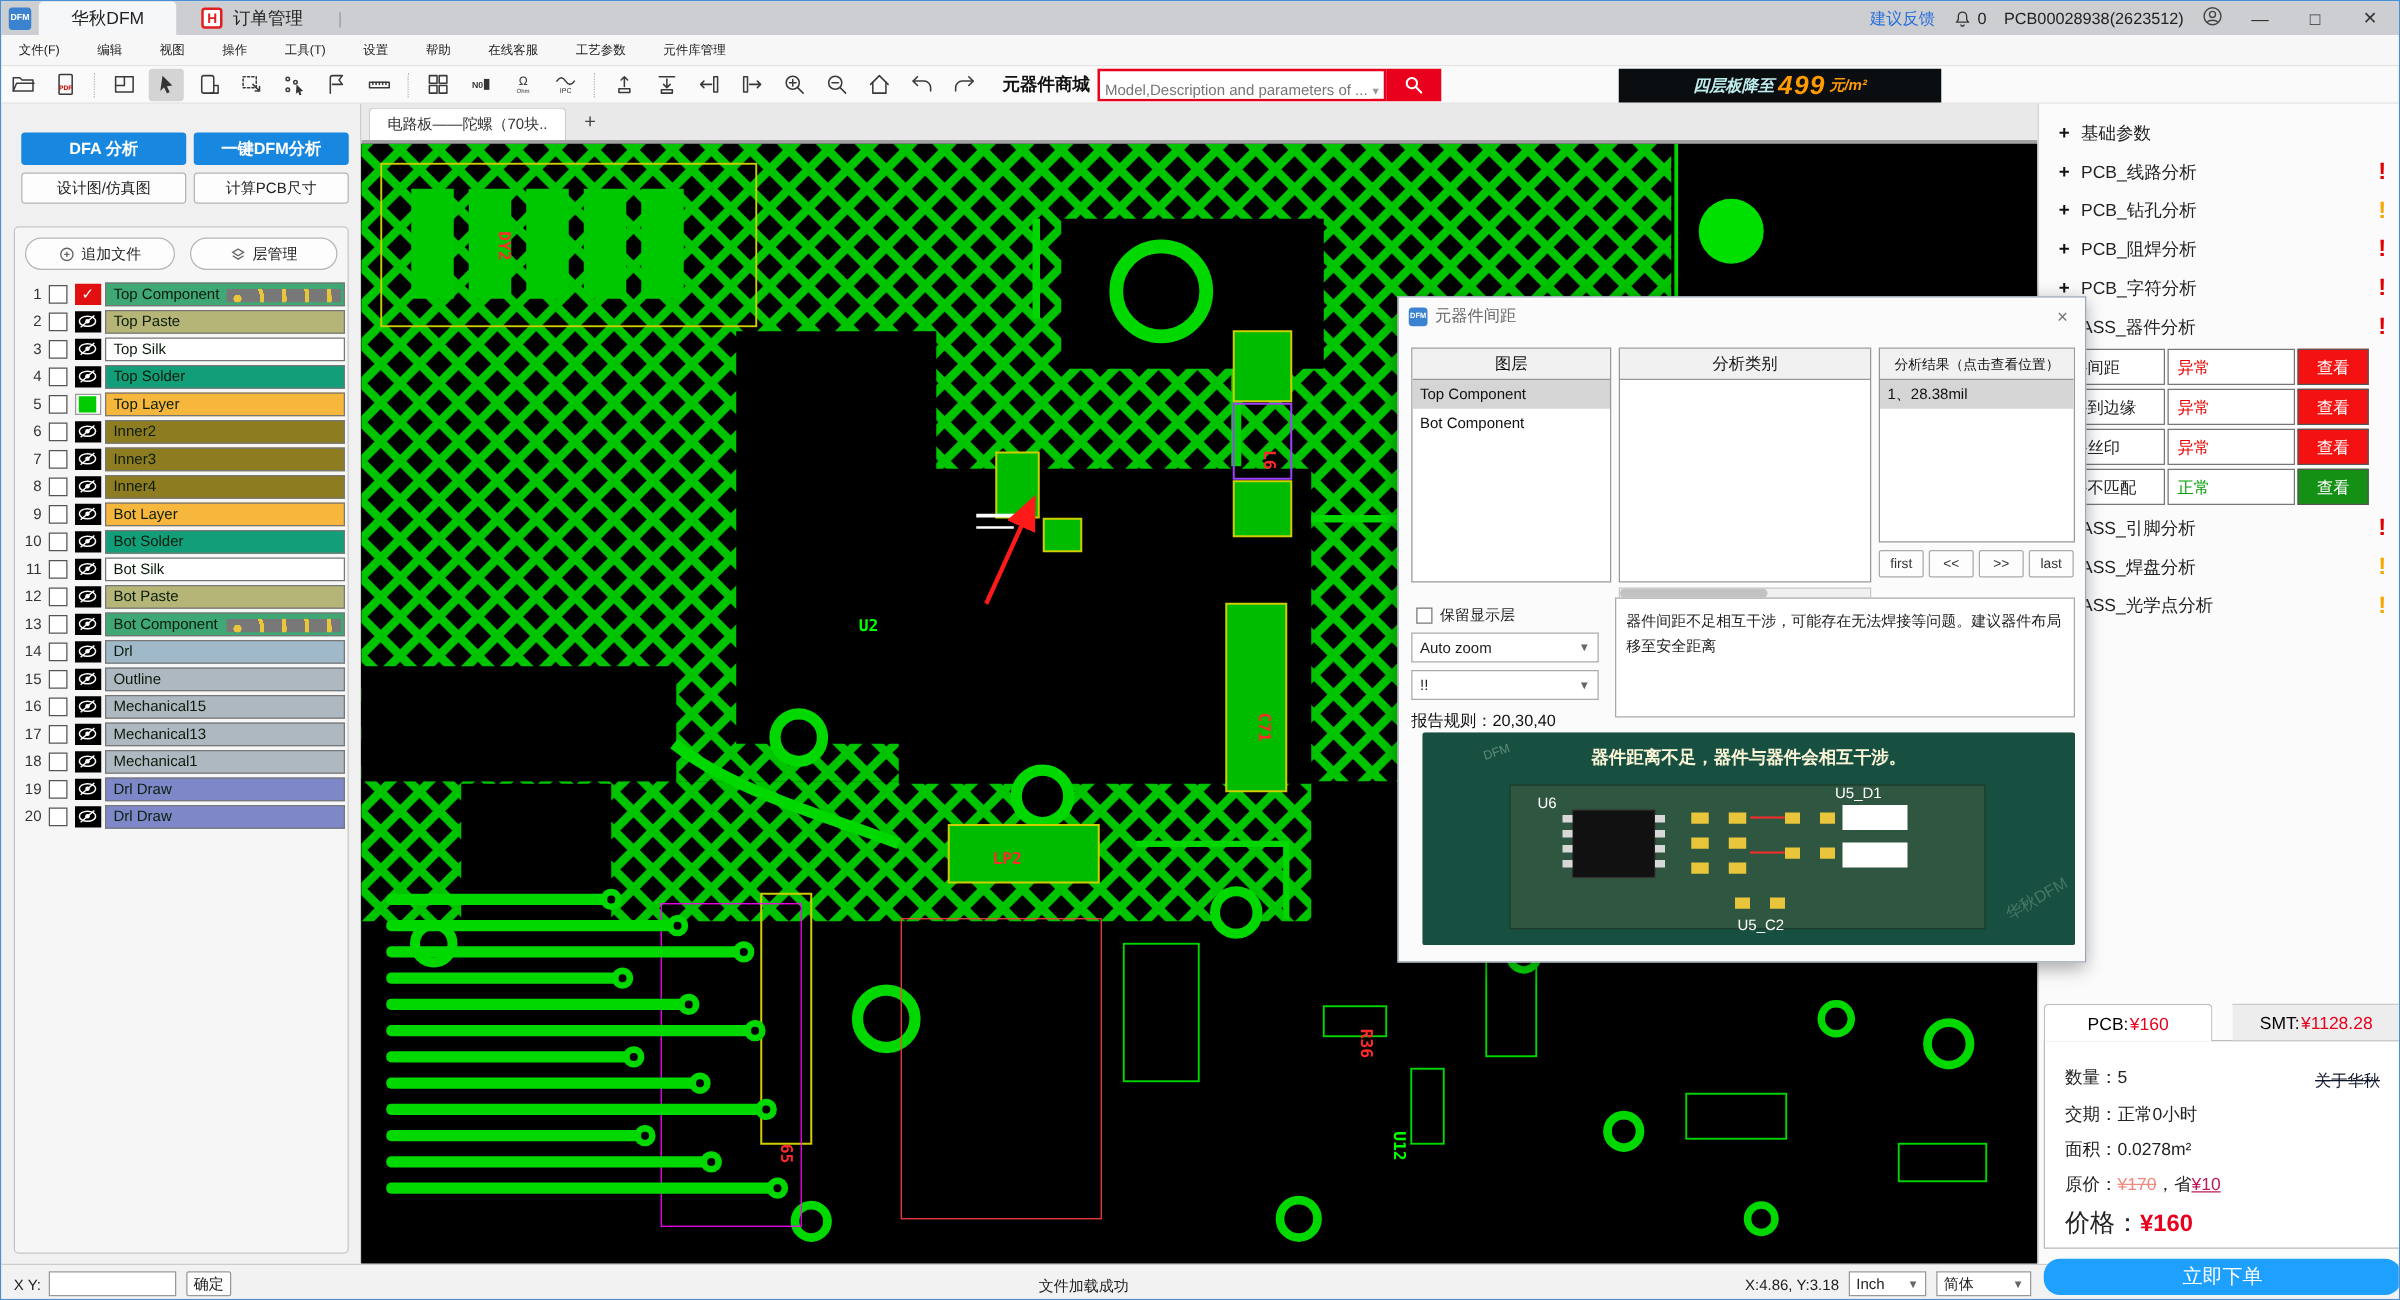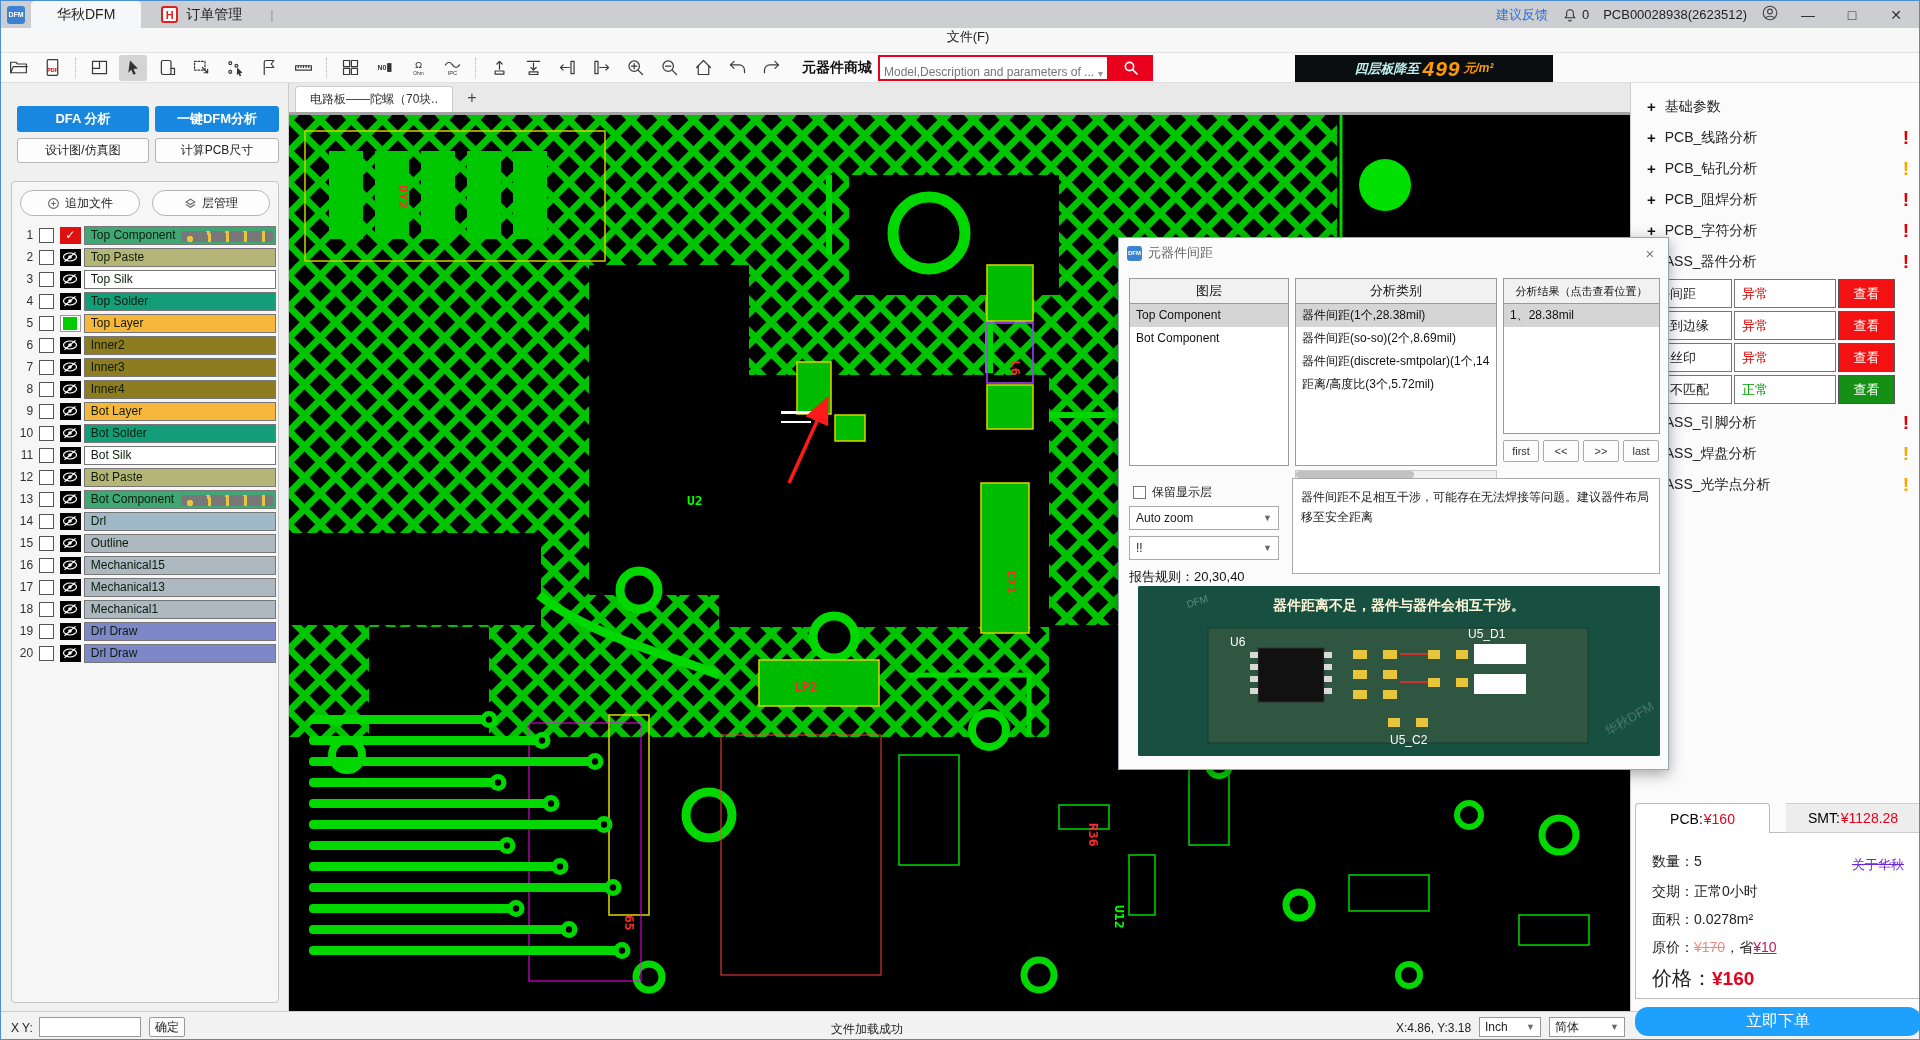--- a/index.html
+++ b/index.html
@@ -10,21 +10,21 @@
   .titlebar{position:absolute;left:0;top:0;width:1920px;height:27px;background:#ccced2;display:flex;align-items:center;font-size:13px;color:#222;}
   .logo-dfm{width:18px;height:18px;margin-left:6px;border-radius:3px;background:#3b82d0;color:#fff;font-size:7px;font-weight:bold;display:flex;align-items:center;justify-content:center;}
   .apptab{height:27px;display:flex;align-items:center;padding:0 26px;background:#f6f7f8;border-radius:4px 4px 0 0;margin-left:6px;font-size:14px;}
   .apptab2{height:27px;display:flex;align-items:center;gap:8px;padding:0 20px;font-size:14px;}
   .logo-h{width:17px;height:17px;border:2px solid #e02020;border-radius:3px;color:#e02020;font-weight:bold;font-size:11px;display:flex;align-items:center;justify-content:center;background:#fff;}
   .tb-right{margin-left:auto;display:flex;align-items:center;gap:14px;padding-right:10px;}
   .link-blue{color:#2a6fdb;}
   .winbtn{width:30px;text-align:center;color:#333;font-size:14px;}
 
   
-  .menubar{position:absolute;left:0;top:27px;width:1920px;height:25px;background:#f7f7f7;border-bottom:1px solid #e2e2e2;display:flex;align-items:center;gap:17px;padding-left:14px;font-size:13px;color:#222;flex-direction:column;}
+  .menubar{position:absolute;left:0;top:27px;width:1920px;height:25px;background:#f7f7f7;border-bottom:1px solid #e2e2e2;display:flex;align-items:center;gap:30px;padding-left:14px;font-size:10px;color:#222;}
 
   
   .toolbar{position:absolute;left:0;top:52px;width:1920px;height:30px;background:#fafafa;border-bottom:1px solid #e0e0e0;display:flex;align-items:center;}
   .tbtn{width:28px;height:26px;display:flex;align-items:center;justify-content:center;border-radius:3px;margin:0 3px;}
   .tbtn.active{background:#d4d4d4;}
   .tbtn svg{stroke:#3a3a3a;fill:none;stroke-width:1.4;stroke-linecap:round;stroke-linejoin:round;}
   .tsep{width:1px;height:20px;border-left:1px dotted #b5b5b5;margin:0 6px;}
   .mall-label{font-size:14px;font-weight:bold;color:#111;margin:0 6px 0 14px;}
   .searchwrap{display:flex;align-items:flex-end;border:2px solid #e8001c;height:26px;background:#fff;}
   .searchwrap input{border:none;outline:none;width:218px;font-size:12px;color:#555;padding:0 4px;font-family:inherit;}
@@ -99,21 +99,21 @@
   .price-tabs{position:absolute;left:1634px;top:802px;width:286px;height:30px;display:flex;z-index:11;gap:16px;}
   .ptab{width:143px;height:30px;display:flex;align-items:center;justify-content:center;font-size:14px;gap:1px;}
   .ptab .red{color:#e8001c;}
   .ptab.on{background:#fff;border:1px solid #bbb;border-bottom:none;border-radius:4px 4px 0 0;}
   .ptab.off{background:#ededed;border:1px solid #ccc;border-left:none;}
   .price-body{position:absolute;left:1634px;top:831px;width:286px;height:167px;background:#fff;border:1px solid #bbb;z-index:10;font-size:14px;color:#222;}
   .prow{position:absolute;left:16px;white-space:nowrap;}
   .strike-salmon{color:#f08a80;text-decoration:line-through;}
   .salmon{color:#be185d;text-decoration:underline;}
   .big-red{color:#e8001c;font-weight:bold;font-size:19px;}
-  .about{position:absolute;right:16px;top:23px;color:#6d28d9;font-size:13px;text-decoration:line-through;}
+  .about{position:absolute;right:16px;top:23px;color:#0f172a;font-size:13px;text-decoration:line-through;}
   .orderbtn{position:absolute;left:1634px;top:1006px;width:286px;height:29px;background:#1ea0ff;color:#fff;font-size:16px;display:flex;align-items:center;justify-content:center;z-index:12;border-radius:13px;}
 
   
   .statusbar{position:absolute;left:0;top:1010px;width:1920px;height:30px;background:#f2f2f2;border-top:1px solid #ccc;font-size:12px;color:#222;}
   .xy-input{position:absolute;left:38px;top:5px;width:102px;height:20px;border:1px solid #999;background:#fff;font-size:12px;padding:0 4px;font-family:inherit;}
   .okbtn{position:absolute;left:148px;top:5px;width:36px;height:20px;background:#fdfdfd;border:1px solid #999;border-radius:2px;display:flex;align-items:center;justify-content:center;}
   .combo{position:absolute;top:5px;height:20px;background:#fff;border:1px solid #999;display:flex;align-items:center;justify-content:space-between;padding:0 5px;gap:6px;}
   .caret{font-size:9px;color:#666;}
 </style>
 </head>
@@ -795,26 +795,20 @@
 
     <div class="col" style="left:10px;top:40px;width:160px;height:188px;">
       <div class="colhead">图层</div>
       <div id="dlg-layers">
           <div class="lrowi sel">Top Component</div>
           <div class="lrowi">Bot Component</div>
         </div>
     </div>
     <div class="col" style="left:176px;top:40px;width:202px;height:188px;">
       <div class="colhead">分析类别</div>
-      <div id="dlg-cats">
-          <div class="lrowi sel">器件间距(1个,28.38mil)</div>
-          <div class="lrowi">器件间距(so-so)(2个,8.69mil)</div>
-          <div class="lrowi">器件间距(discrete-smtpolar)(1个,14</div>
-          <div class="lrowi">距离/高度比(3个,5.72mil)</div>
-        </div>
     </div>
     <div class="col" style="left:384px;top:40px;width:157px;height:156px;">
       <div class="colhead small">分析结果（点击查看位置）</div>
       <div id="dlg-results">
           <div class="lrowi sel">1、28.38mil</div>
         </div>
     </div>
     <div class="hscroll" style="left:176px;top:232px;width:202px;">
         <i></i>
       </div>

